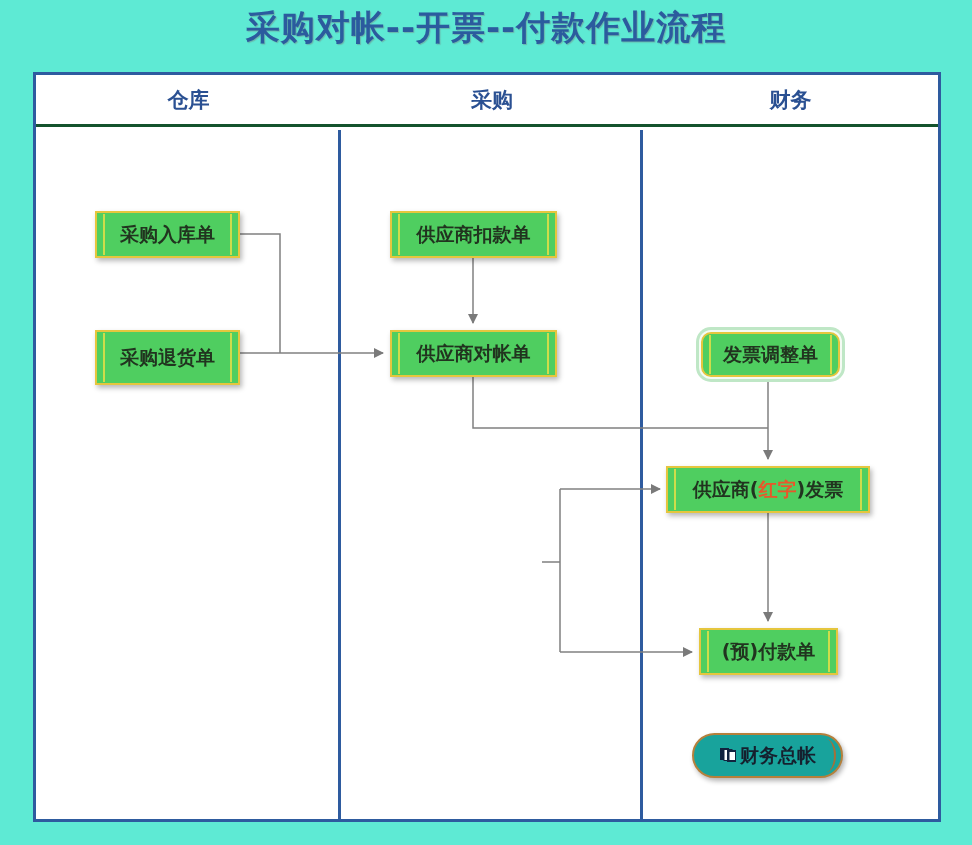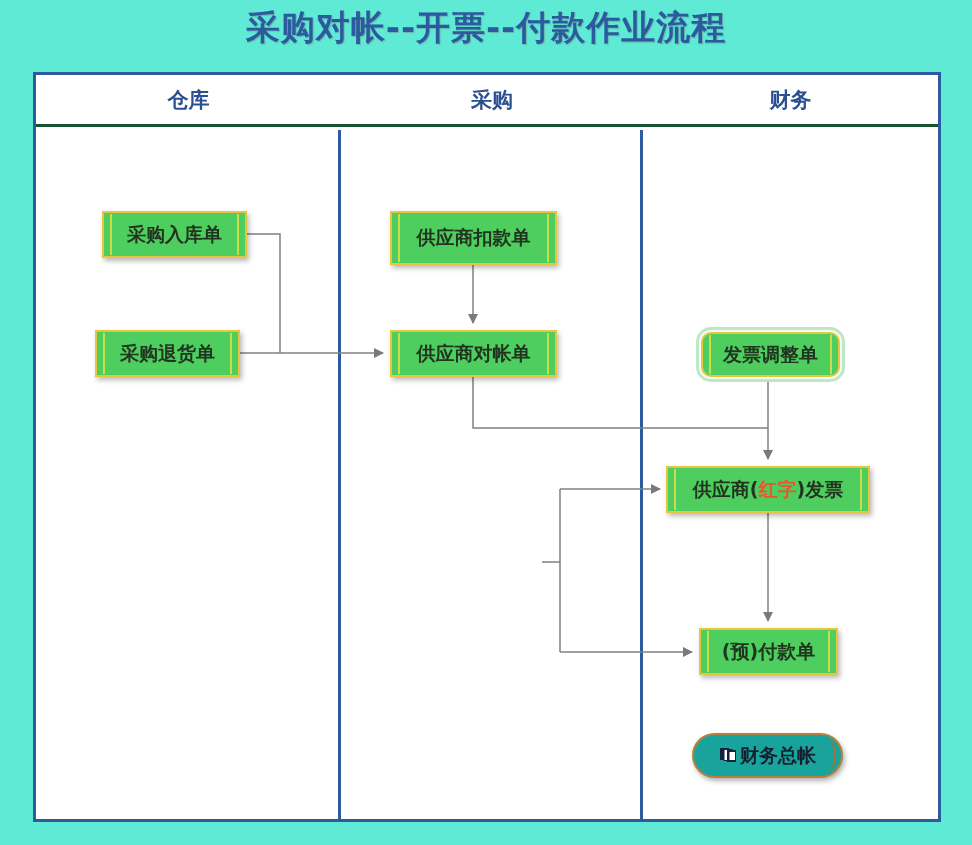--- a/index.html
+++ b/index.html
@@ -87,29 +87,29 @@
       <path d="M473 258 L473 323" marker-end="url(#arr)"></path>
       <path d="M473 377 L473 428 L768 428"></path>
       <path d="M768 380 L768 459" marker-end="url(#arr)"></path>
       <path d="M542 562 L560 562 M560 489 L560 652"></path>
       <path d="M560 489 L660 489" marker-end="url(#arr)"></path>
       <path d="M560 652 L692 652" marker-end="url(#arr)"></path>
       <path d="M768 513 L768 621" marker-end="url(#arr)"></path>
     </g>
   </svg>
 
-  <div class="pnode" style="left:102px; top:211px; width:145px; height:47px;">
+  <div class="pnode" style="left:95px; top:211px; width:145px; height:47px;">
     <span>采购入库单</span>
   </div>
 
-  <div class="pnode" style="left:95px; top:330px; width:145px; height:47px;">
+  <div class="pnode" style="left:95px; top:330px; width:145px; height:55px;">
     <span>采购退货单</span>
   </div>
 
-  <div class="pnode" style="left:390px; top:211px; width:167px; height:54px;font-family:Liberation Serif, serif;">
+  <div class="pnode" style="left:390px; top:211px; width:167px; height:47px;font-family:Liberation Serif, serif;">
     <span>供应商扣款单</span>
   </div>
 
   <div class="pnode" style="left:390px; top:330px; width:167px; height:47px;">
     <span>供应商对帐单</span>
   </div>
 
   <div class="pnode selected" style="left:701px; top:332px; width:139px; height:45px;">
     <span>发票调整单</span>
   </div>

